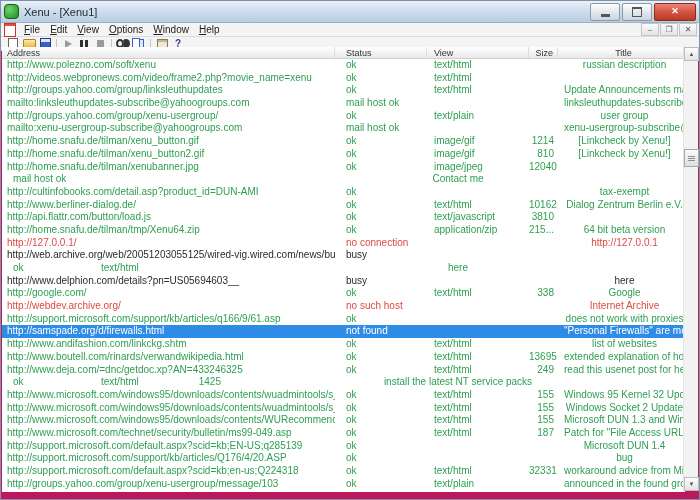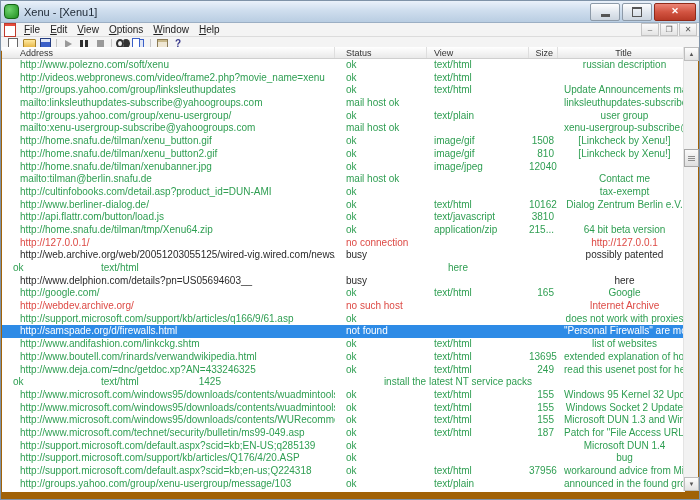--- a/index.html
+++ b/index.html
@@ -1,17 +1,17 @@
 <!DOCTYPE html>
 <html><head>
 <meta charset="utf-8">
 <style>
   html,body { margin:0; padding:0; background:#fff; }
   .window { position:relative; width:700px; height:500px; box-sizing:border-box;
-    border:1px solid #7f93a8; background:#a16207; overflow:hidden;
+    border:1px solid #7f93a8; background:#be185d; overflow:hidden;
     font-family:"Liberation Sans", sans-serif; }
 
   
   .titlebar { height:21px; display:flex; align-items:center; padding:0 3px;
     background:linear-gradient(#eaf1fa,#cfdeee 45%,#b9cde2);
     border-bottom:1px solid #9cafc4; }
   .app-icon { width:13px; height:13px; border-radius:4px;
     background:radial-gradient(circle at 35% 35%, #6fd36f, #1f8f1f);
     border:1px solid #156315; flex:0 0 auto; }
   .title-text { font-size:11px; color:#1c2733; margin-left:5px; flex:1;
@@ -63,21 +63,21 @@
   .icon-help { font-size:10px; font-weight:bold; color:#3a3a8c; }
 
   
   .header { position:absolute; top:46px; left:1px; width:682px; height:12px; display:flex;
     background:linear-gradient(#ffffff,#f3f3f3 55%,#e9e9e9); border-bottom:1px solid #cfcfcf;
     font-size:9px; color:#333; box-sizing:border-box; }
   .hcell { box-sizing:border-box; border-right:1px solid #dedede; line-height:12px;
     white-space:nowrap; overflow:hidden; }
 
   
-  .c0 { width:333px; padding-left:18px; }
+  .c0 { width:333px; padding-left:5px; }
   .c1 { width:92px;  padding-left:11px; }
   .c2 { width:102px; padding-left:7px; }
   .c3 { width:29px;  padding-right:4px; text-align:right; }
   .c4 { flex:1; padding-left:6px;text-align:center; }
 
   
   .list { position:absolute; top:58px; left:1px; width:683px; height:433px; overflow:hidden;
     font-size:10px; background:#fff; }
   .row { display:flex; height:12.7px; line-height:12.7px; white-space:nowrap; }
   .cell { box-sizing:border-box; overflow:hidden; }
@@ -215,39 +215,38 @@
         <span class="cell c0">mailto:xenu-usergroup-subscribe@yahoogroups.com</span>
         <span class="cell c1">mail host ok</span>
         <span class="cell c2"></span>
         <span class="cell c3"></span>
         <span class="cell c4">xenu-usergroup-subscribe@yahoogroups.com</span>
       </div>
       <div class="row ok">
         <span class="cell c0">http://home.snafu.de/tilman/xenu_button.gif</span>
         <span class="cell c1">ok</span>
         <span class="cell c2">image/gif</span>
-        <span class="cell c3">1508</span>
+        <span class="cell c3">1214</span>
         <span class="cell c4">[Linkcheck by Xenu!]</span>
       </div>
       <div class="row ok">
         <span class="cell c0">http://home.snafu.de/tilman/xenu_button2.gif</span>
         <span class="cell c1">ok</span>
         <span class="cell c2">image/gif</span>
         <span class="cell c3">810</span>
         <span class="cell c4">[Linkcheck by Xenu!]</span>
       </div>
       <div class="row ok">
         <span class="cell c0">http://home.snafu.de/tilman/xenubanner.jpg</span>
         <span class="cell c1">ok</span>
         <span class="cell c2">image/jpeg</span>
         <span class="cell c3">12040</span>
         <span class="cell c4"></span>
       </div>
       <div class="row ok">
-        <span class="cell c0">mailto:tilman@berlin.snafu.de</span>
         <span class="cell c1">mail host ok</span>
         <span class="cell c2"></span>
         <span class="cell c3"></span>
         <span class="cell c4">Contact me</span>
       </div>
       <div class="row ok">
         <span class="cell c0">http://cultinfobooks.com/detail.asp?product_id=DUN-AMI</span>
         <span class="cell c1">ok</span>
         <span class="cell c2"></span>
         <span class="cell c3"></span>
@@ -279,40 +278,39 @@
         <span class="cell c1">no connection</span>
         <span class="cell c2"></span>
         <span class="cell c3"></span>
         <span class="cell c4">http://127.0.0.1</span>
       </div>
       <div class="row busy">
         <span class="cell c0">http://web.archive.org/web/20051203055125/wired-vig.wired.com/news/business/0,1367,...</span>
         <span class="cell c1">busy</span>
         <span class="cell c2"></span>
         <span class="cell c3"></span>
-        <span class="cell c4">possibly patented</span>
       </div>
       <div class="row ok">
         <span class="cell c1">ok</span>
         <span class="cell c2">text/html</span>
         <span class="cell c3"></span>
         <span class="cell c4">here</span>
       </div>
       <div class="row busy">
         <span class="cell c0">http://www.delphion.com/details?pn=US05694603__</span>
         <span class="cell c1">busy</span>
         <span class="cell c2"></span>
         <span class="cell c3"></span>
         <span class="cell c4">here</span>
       </div>
       <div class="row ok">
         <span class="cell c0">http://google.com/</span>
         <span class="cell c1">ok</span>
         <span class="cell c2">text/html</span>
-        <span class="cell c3">165</span>
+        <span class="cell c3">338</span>
         <span class="cell c4">Google</span>
       </div>
       <div class="row error">
         <span class="cell c0">http://webdev.archive.org/</span>
         <span class="cell c1">no such host</span>
         <span class="cell c2"></span>
         <span class="cell c3"></span>
         <span class="cell c4">Internet Archive</span>
       </div>
       <div class="row ok">
@@ -395,21 +393,21 @@
         <span class="cell c0">http://support.microsoft.com/support/kb/articles/Q176/4/20.ASP</span>
         <span class="cell c1">ok</span>
         <span class="cell c2"></span>
         <span class="cell c3"></span>
         <span class="cell c4">bug</span>
       </div>
       <div class="row ok">
         <span class="cell c0">http://support.microsoft.com/default.aspx?scid=kb;en-us;Q224318</span>
         <span class="cell c1">ok</span>
         <span class="cell c2">text/html</span>
-        <span class="cell c3">37956</span>
+        <span class="cell c3">32331</span>
         <span class="cell c4">workaround advice from Microsoft</span>
       </div>
       <div class="row ok">
         <span class="cell c0">http://groups.yahoo.com/group/xenu-usergroup/message/103</span>
         <span class="cell c1">ok</span>
         <span class="cell c2">text/plain</span>
         <span class="cell c3"></span>
         <span class="cell c4">announced in the found group</span>
       </div>
     </div>

